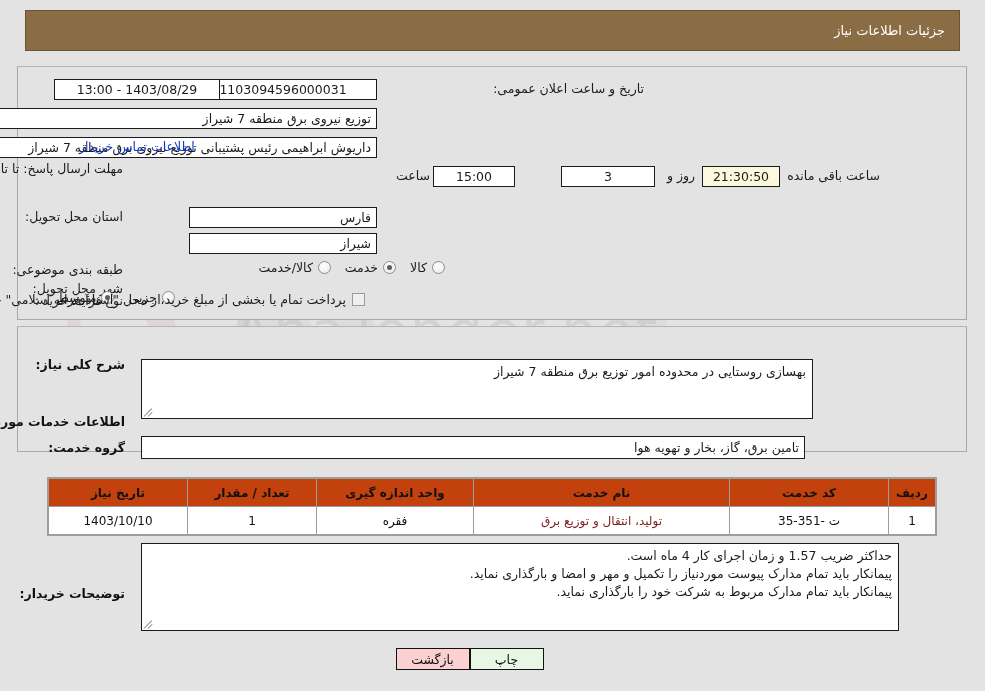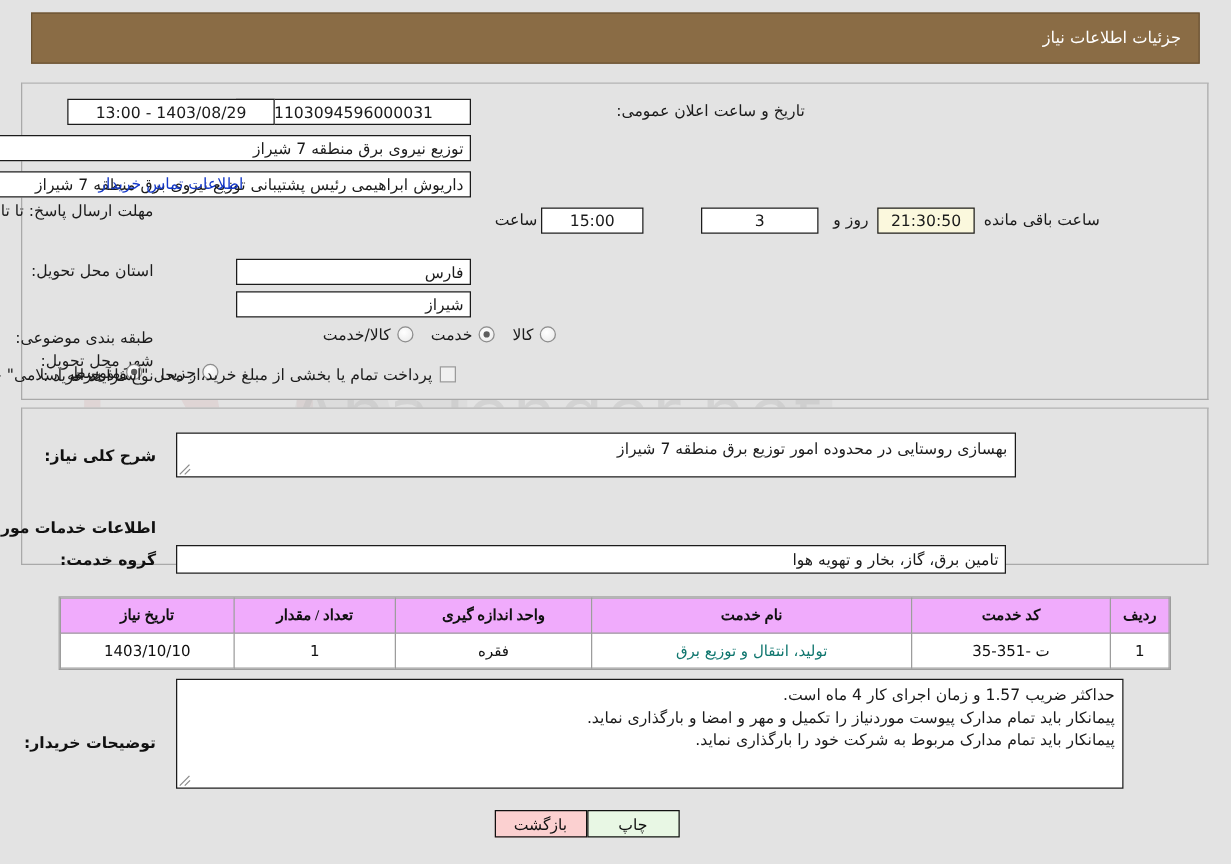--- a/index.html
+++ b/index.html
@@ -186,40 +186,39 @@
     box-sizing: border-box;
     background: #fff;
   }
   table.grid {
     border-collapse: collapse;
     width: 100%;
     direction: rtl;
     font-size: 12px;
   }
   table.grid th {
-    background: #f0abfc;
+    background: #c2410c;
     border: 1px solid #9d9d9d;
     color: #111;
     font-weight: bold;
     height: 27px;
     padding: 0 4px;
     text-align: center;
     white-space: nowrap;
-    font-family: Liberation Serif, serif;
   }
   table.grid td {
     background: #ffffff;
     border: 1px solid #9d9d9d;
     height: 27px;
     padding: 0 4px;
     text-align: center;
     color: #111;
     white-space: nowrap;
   }
-  table.grid td.svc-name { color: #0f766e; }
+  table.grid td.svc-name { color: #7f1d1d; }
 
   
   .btn-row {
     position: absolute;
     left: 0; right: 0;
     top: 648px;
     display: flex;
     justify-content: center;
     z-index: 5;
     direction: ltr;
@@ -331,21 +330,21 @@
     <span class="opt-label">متوسط</span>
   </div>
   <div class="frow" style="right:620px; top:292px; align-items:center;">
     <span class="checkbox"></span>
     <span class="opt-label" style="margin:0 6px 0 0;">پرداخت تمام یا بخشی از مبلغ خرید،از محل "اسناد خزانه اسلامی" خواهد بود.</span>
   </div>
 
   <div class="panel panel-mid"></div>
 
   <span class="sec-head" style="right:860px; top:357px;">شرح کلی نیاز:</span>
-  <div class="ta" style="right:172px; top:346px; width:672px; height:36px;">
+  <div class="ta" style="right:172px; top:359px; width:672px; height:60px;">
     <span>بهسازی روستایی در محدوده امور توزیع برق منطقه 7 شیراز</span>
     <span class="grip">
       <i style="width:11px; left:0; top:9px;"></i>
       <i style="width:6px; left:4px; top:9px;"></i>
     </span>
   </div>
 
   <span class="sec-head" style="right:860px; top:414px;">اطلاعات خدمات مورد نیاز</span>
 
   <span class="sec-head" style="right:860px; top:440px;">گروه خدمت:</span>

